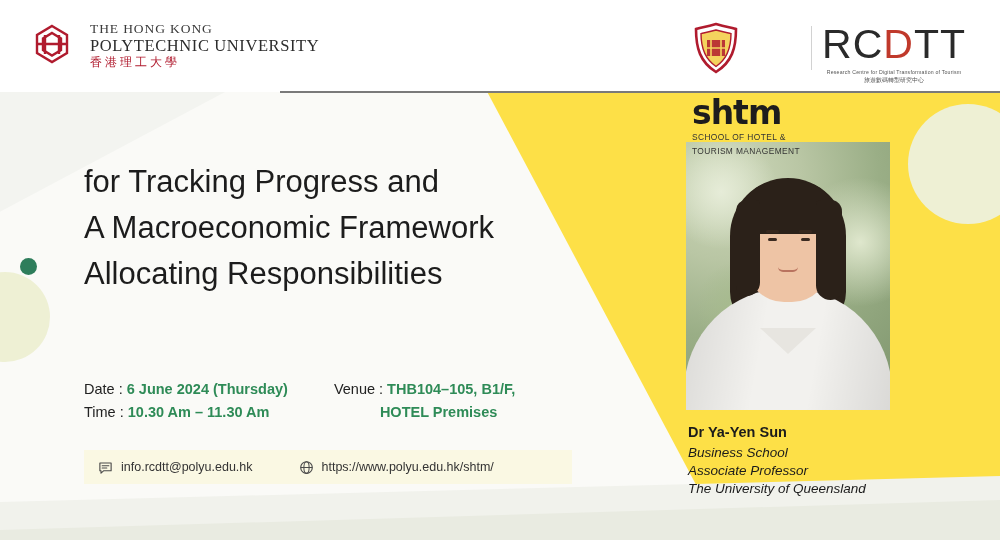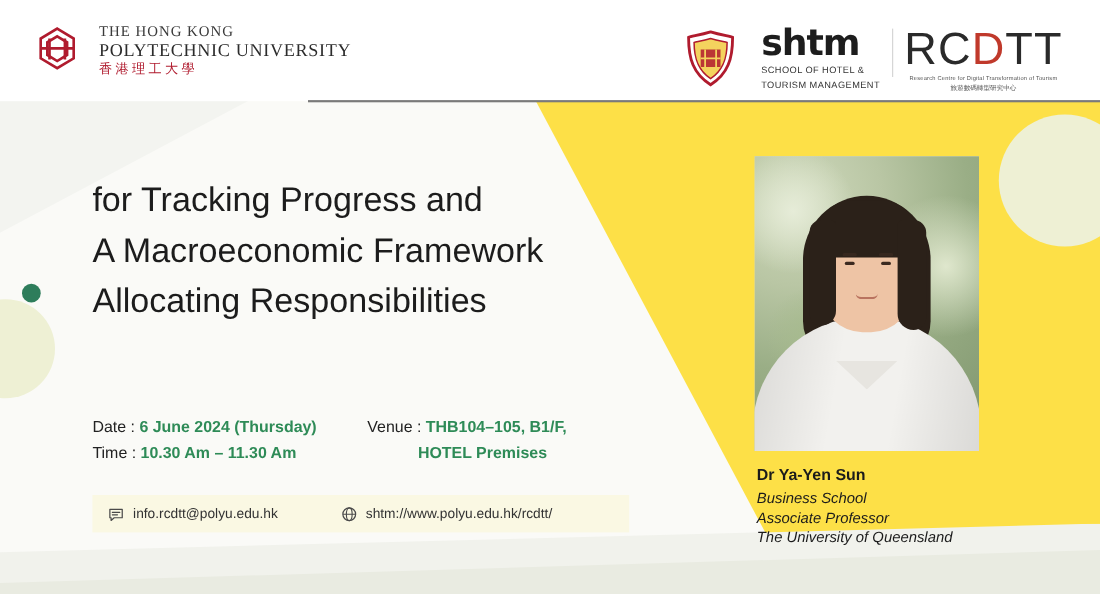--- a/index.html
+++ b/index.html
@@ -93,21 +93,21 @@
     font-family: "Liberation Serif", serif;
     font-size: 16.5px; letter-spacing: 0.6px; color: #2c2c2c;
   }
   .polyu-text .l3 {
     font-family: Liberation Mono, monospace;
     font-size: 12px; letter-spacing: 3px; color: #b01b2e; margin-top: 2px;
   }
 
   .shtm-block {
     position: absolute; right: 200px; top: 22px;
-    display: flex; align-items: center; gap: 22px;
+    display: flex; align-items: flex-start; gap: 22px; flex-direction: column;
   }
   .shtm-crest { width: 48px; height: 52px; }
   .shtm-words { line-height: 1; }
   .shtm-words .big {
     font-family: "DejaVu Sans", sans-serif;
     font-size: 33px; font-weight: bold; color: #1d1d1d; letter-spacing: -1px;
   }
   .shtm-words .sub {
     font-size: 8.4px; color: #333; letter-spacing: 0.4px; margin-top: 3px; line-height: 1.35;
   }
@@ -152,21 +152,21 @@
   .detail-value { color: #2e8b57; font-weight: bold; }
   .venue-line2 { color: #2e8b57; font-weight: bold; padding-left: 46px; }
 
   
   .contact-bar {
     position: absolute; left: 84px; top: 450px;
     width: 488px; height: 34px;
     background: #faf8e3;
     display: flex; align-items: center;
     padding: 0 14px;
-    gap: 21px;
+    gap: 10px;
   }
   .contact-item { display: flex; align-items: center; gap: 8px; font-size: 12.5px; color: #333; }
   .contact-item.second { margin-left: 36px; }
   .ic { width: 15px; height: 15px; flex: none; }
 
   
   .photo-frame {
     position: absolute; left: 686px; top: 142px;
     width: 204px; height: 268px;
     overflow: hidden;
@@ -360,21 +360,21 @@
         <span>info.rcdtt@polyu.edu.hk</span>
       </span>
       <span class="contact-item second">
         <span class="ic">
           <svg width="15" height="15" viewBox="0 0 16 16">
             <circle cx="8" cy="8" r="6.2" fill="none" stroke="#4a4a4a" stroke-width="1.2"></circle>
             <ellipse cx="8" cy="8" rx="2.8" ry="6.2" fill="none" stroke="#4a4a4a" stroke-width="1.1"></ellipse>
             <path d="M1.9 8h12.2" stroke="#4a4a4a" stroke-width="1.1"></path>
           </svg>
         </span>
-        <span>shtm://www.polyu.edu.hk/rcdtt/</span>
+        <span>https://www.polyu.edu.hk/shtm/</span>
       </span>
     </div>
 
     <div class="photo-frame">
       <div class="photo-bg"></div>
       <div class="photo-blur-1"></div>
       <div class="photo-blur-2"></div>
       <div class="photo-blur-3"></div>
       <div class="p-hair-back"></div>
       <div class="p-neck"></div>

